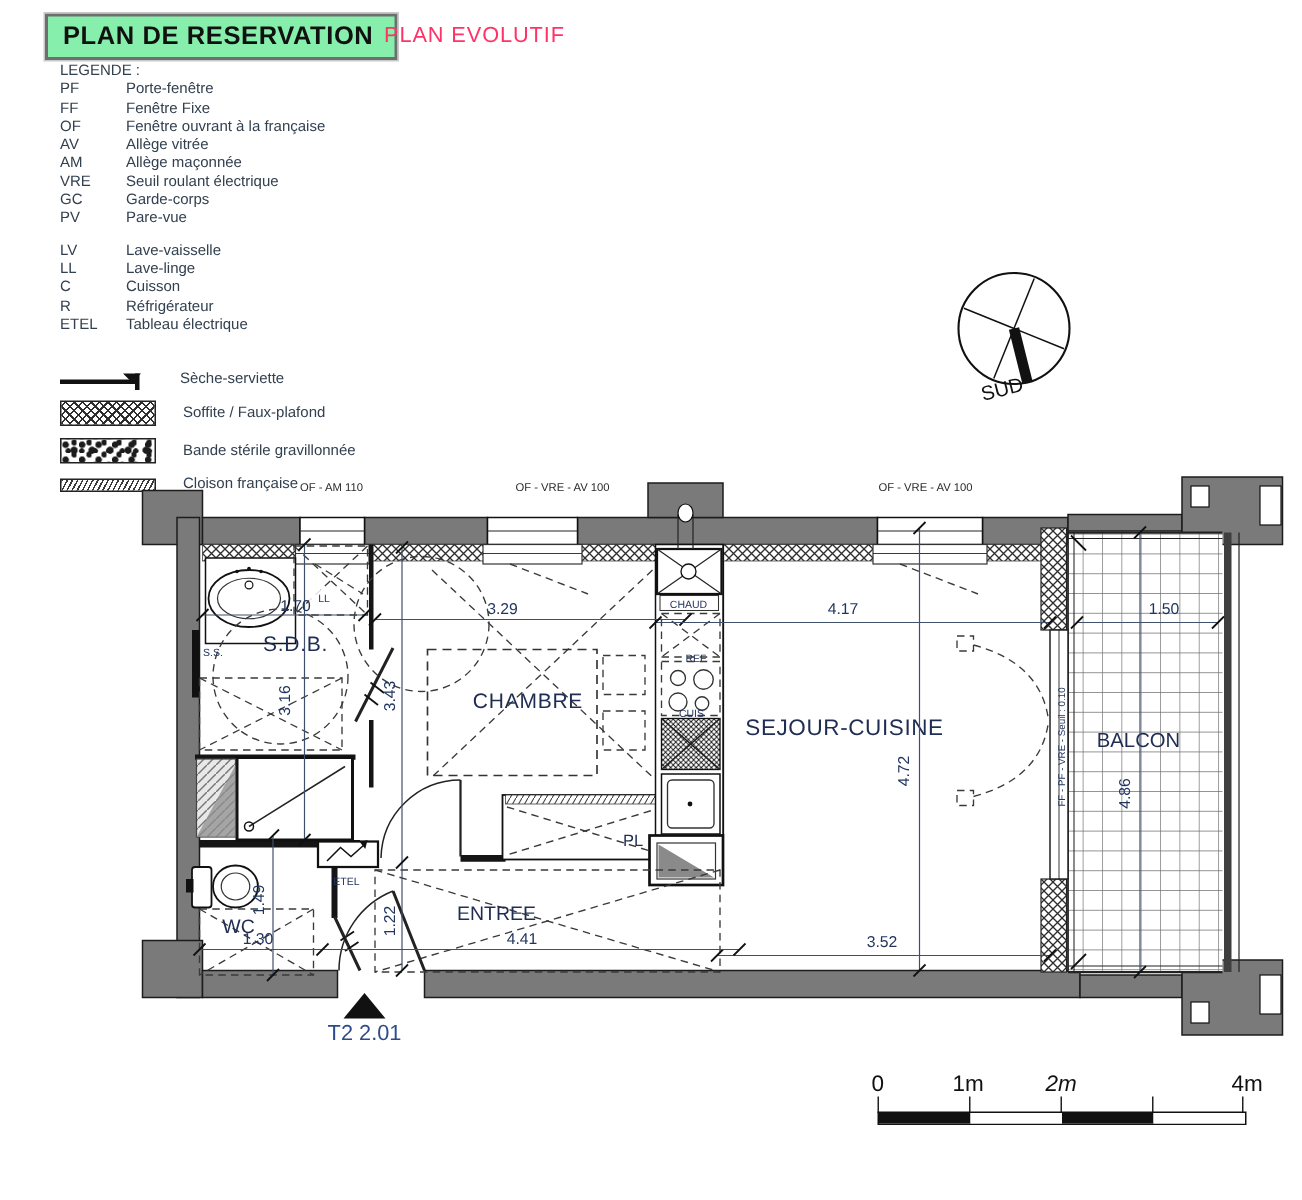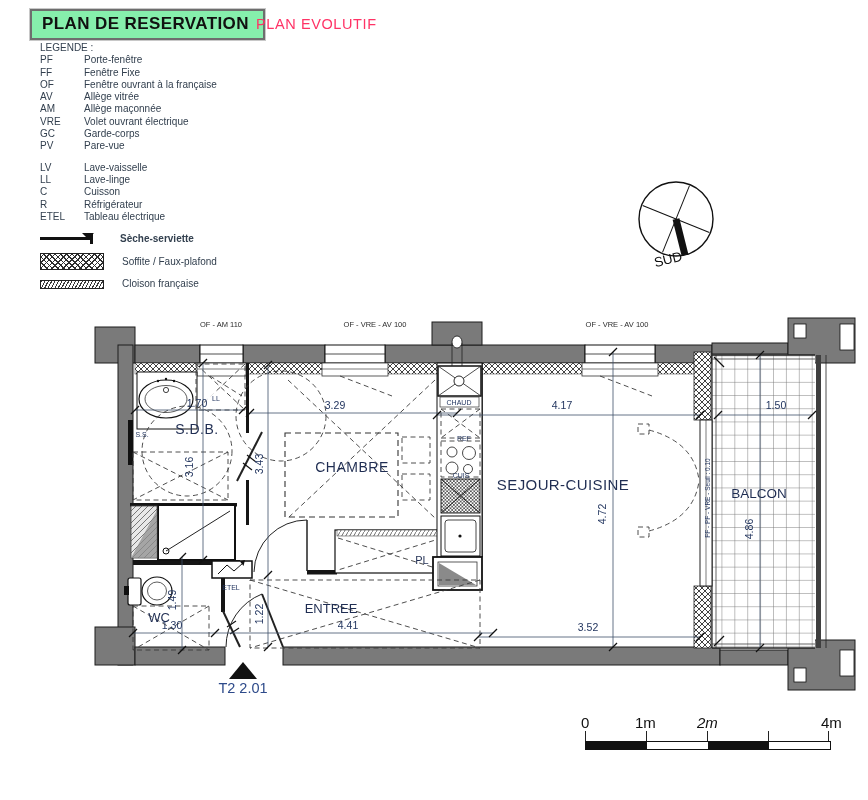--- a/index.html
+++ b/index.html
@@ -6,21 +6,21 @@
   .sheet{position:relative;width:868px;height:800px;background:#fff;overflow:hidden;
          font-family:"Liberation Sans",sans-serif;color:#222;}
   .title-box{position:absolute;left:30px;top:9px;border:2px solid #6e6e6e;outline:1px solid #c8c8c8;
              padding:3px 14px 4px 10px;font-size:17px;font-weight:bold;letter-spacing:.4px;color:#111;background:#86efac;}
   .subtitle{position:absolute;left:256px;top:16px;font-size:14.5px;letter-spacing:.6px;color:#ff3366;font-weight:500;text-align:right;}
   .legend{position:absolute;left:40px;top:42px;font-size:10px;color:#33404f;line-height:12.3px;}
   .lg-head{margin-bottom:0;}
   .lg-row{display:flex;}
   .lg-abbr{width:44px;flex:none;}
   .lg-gap{height:9px;}
-  .lg-sym{display:flex;align-items:flex-start;margin-top:10px;font-weight:bold;}
+  .lg-sym{display:flex;align-items:flex-end;margin-top:24px;}
   .sym-cell{width:80px;flex:none;display:flex;align-items:center;}
   .ss-icon{position:relative;width:58px;height:10px;}
   .ss-bar{position:absolute;left:0;top:4px;width:52px;height:3px;background:#111;}
   .ss-end{position:absolute;left:50px;top:0;width:3px;height:11px;background:#111;}
   .ss-tri{position:absolute;left:42px;top:0;width:0;height:0;border-left:6px solid transparent;
           border-right:6px solid transparent;border-top:6px solid #111;}
   .sw{width:62px;height:15px;border:1px solid #222;flex:none;margin-right:18px;}
   .sw-soffite{background:
       repeating-linear-gradient(45deg,#2e2e2e 0 1px,transparent 1px 4px),
       repeating-linear-gradient(-45deg,#2e2e2e 0 1px,transparent 1px 4px);}
@@ -76,21 +76,21 @@
     <div class="lg-row">
         <span class="lg-abbr">AV</span>
         <span>Allège vitrée</span>
       </div>
     <div class="lg-row">
         <span class="lg-abbr">AM</span>
         <span>Allège maçonnée</span>
       </div>
     <div class="lg-row">
         <span class="lg-abbr">VRE</span>
-        <span>Volet ouvrant électrique</span>
+        <span>Seuil roulant électrique</span>
       </div>
     <div class="lg-row">
         <span class="lg-abbr">GC</span>
         <span>Garde-corps</span>
       </div>
     <div class="lg-row">
         <span class="lg-abbr">PV</span>
         <span>Pare-vue</span>
       </div>
     <div class="lg-gap"></div>
@@ -120,20 +120,24 @@
             <span class="ss-bar"></span>
             <span class="ss-end"></span>
             <span class="ss-tri"></span>
           </span>
         </span>
       <span>Sèche-serviette</span>
     </div>
     <div class="sw-row">
       <span class="sw sw-soffite"></span>
       <span>Soffite / Faux-plafond</span>
+    </div>
+    <div class="sw-row">
+      <span class="sw sw-gravel"></span>
+      <span>Bande stérile gravillonnée</span>
     </div>
     <div class="sw-row">
       <span class="sw sw-cloison"></span>
       <span>Cloison française</span>
     </div>
   </div>
 
   <svg width="868" height="800" viewBox="0 0 868 800" style="position:absolute;left:0;top:0;">
     <defs>
       <pattern id="hx" width="6" height="6" patternUnits="userSpaceOnUse">

